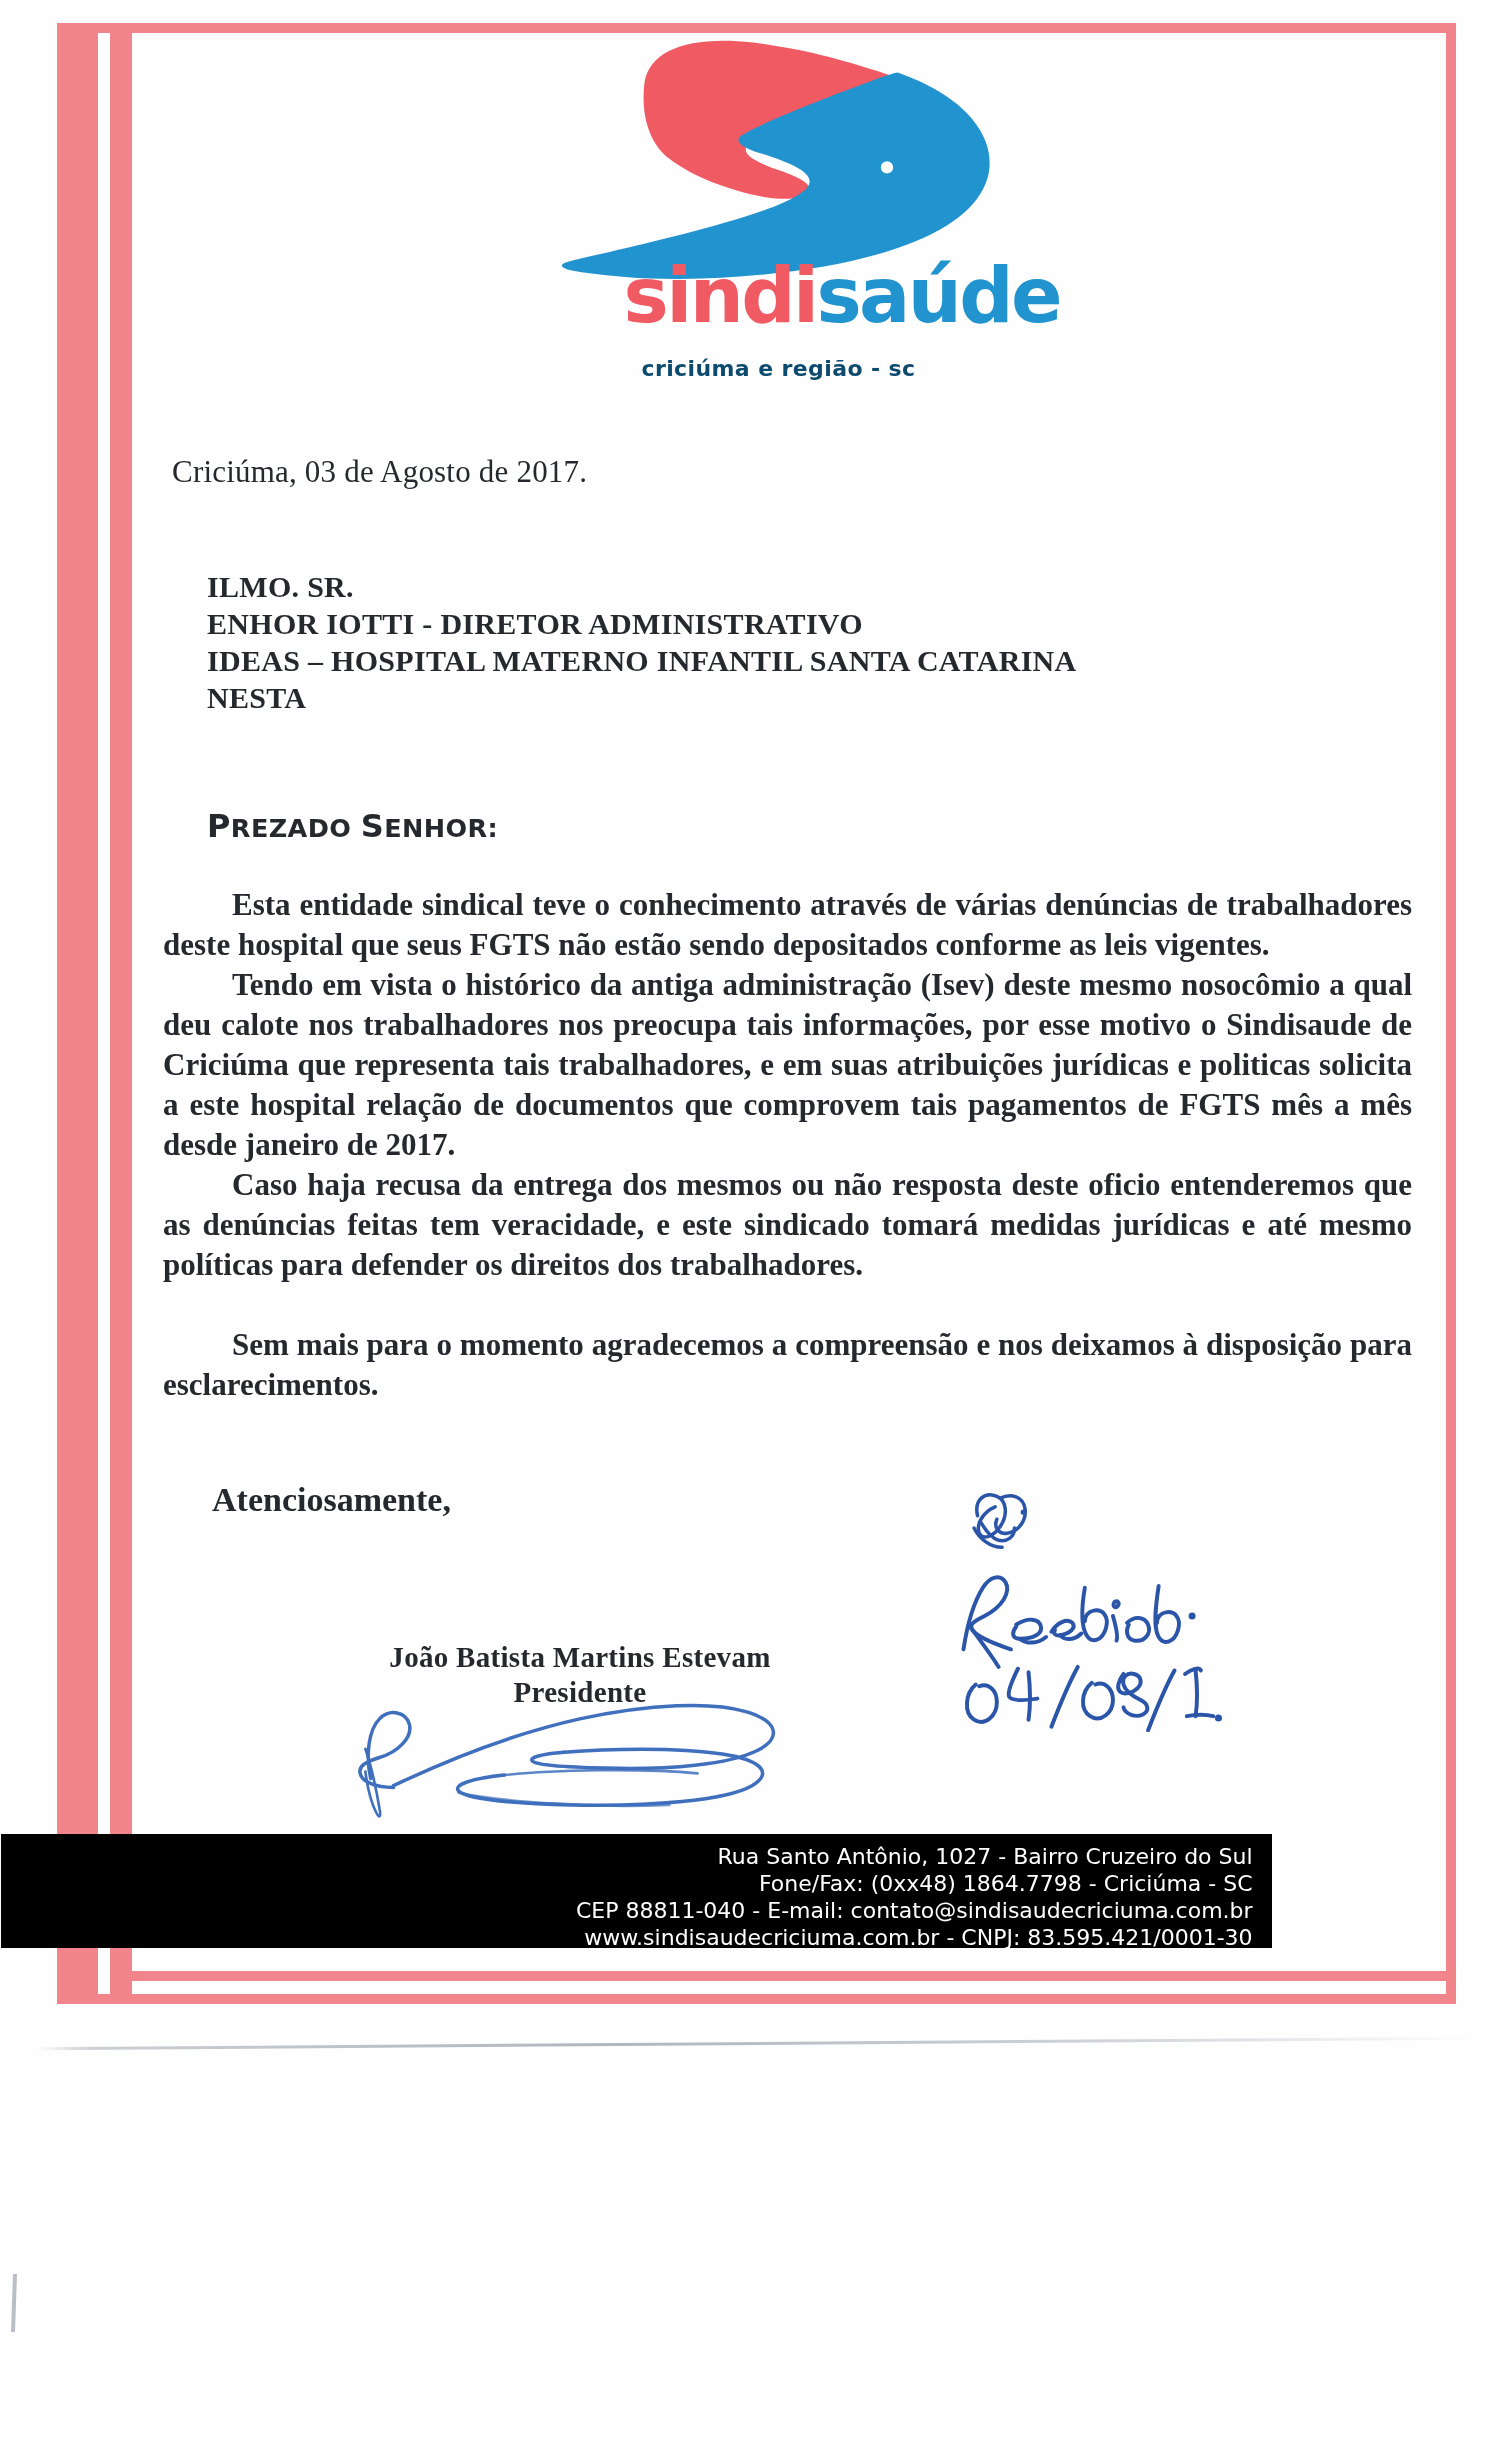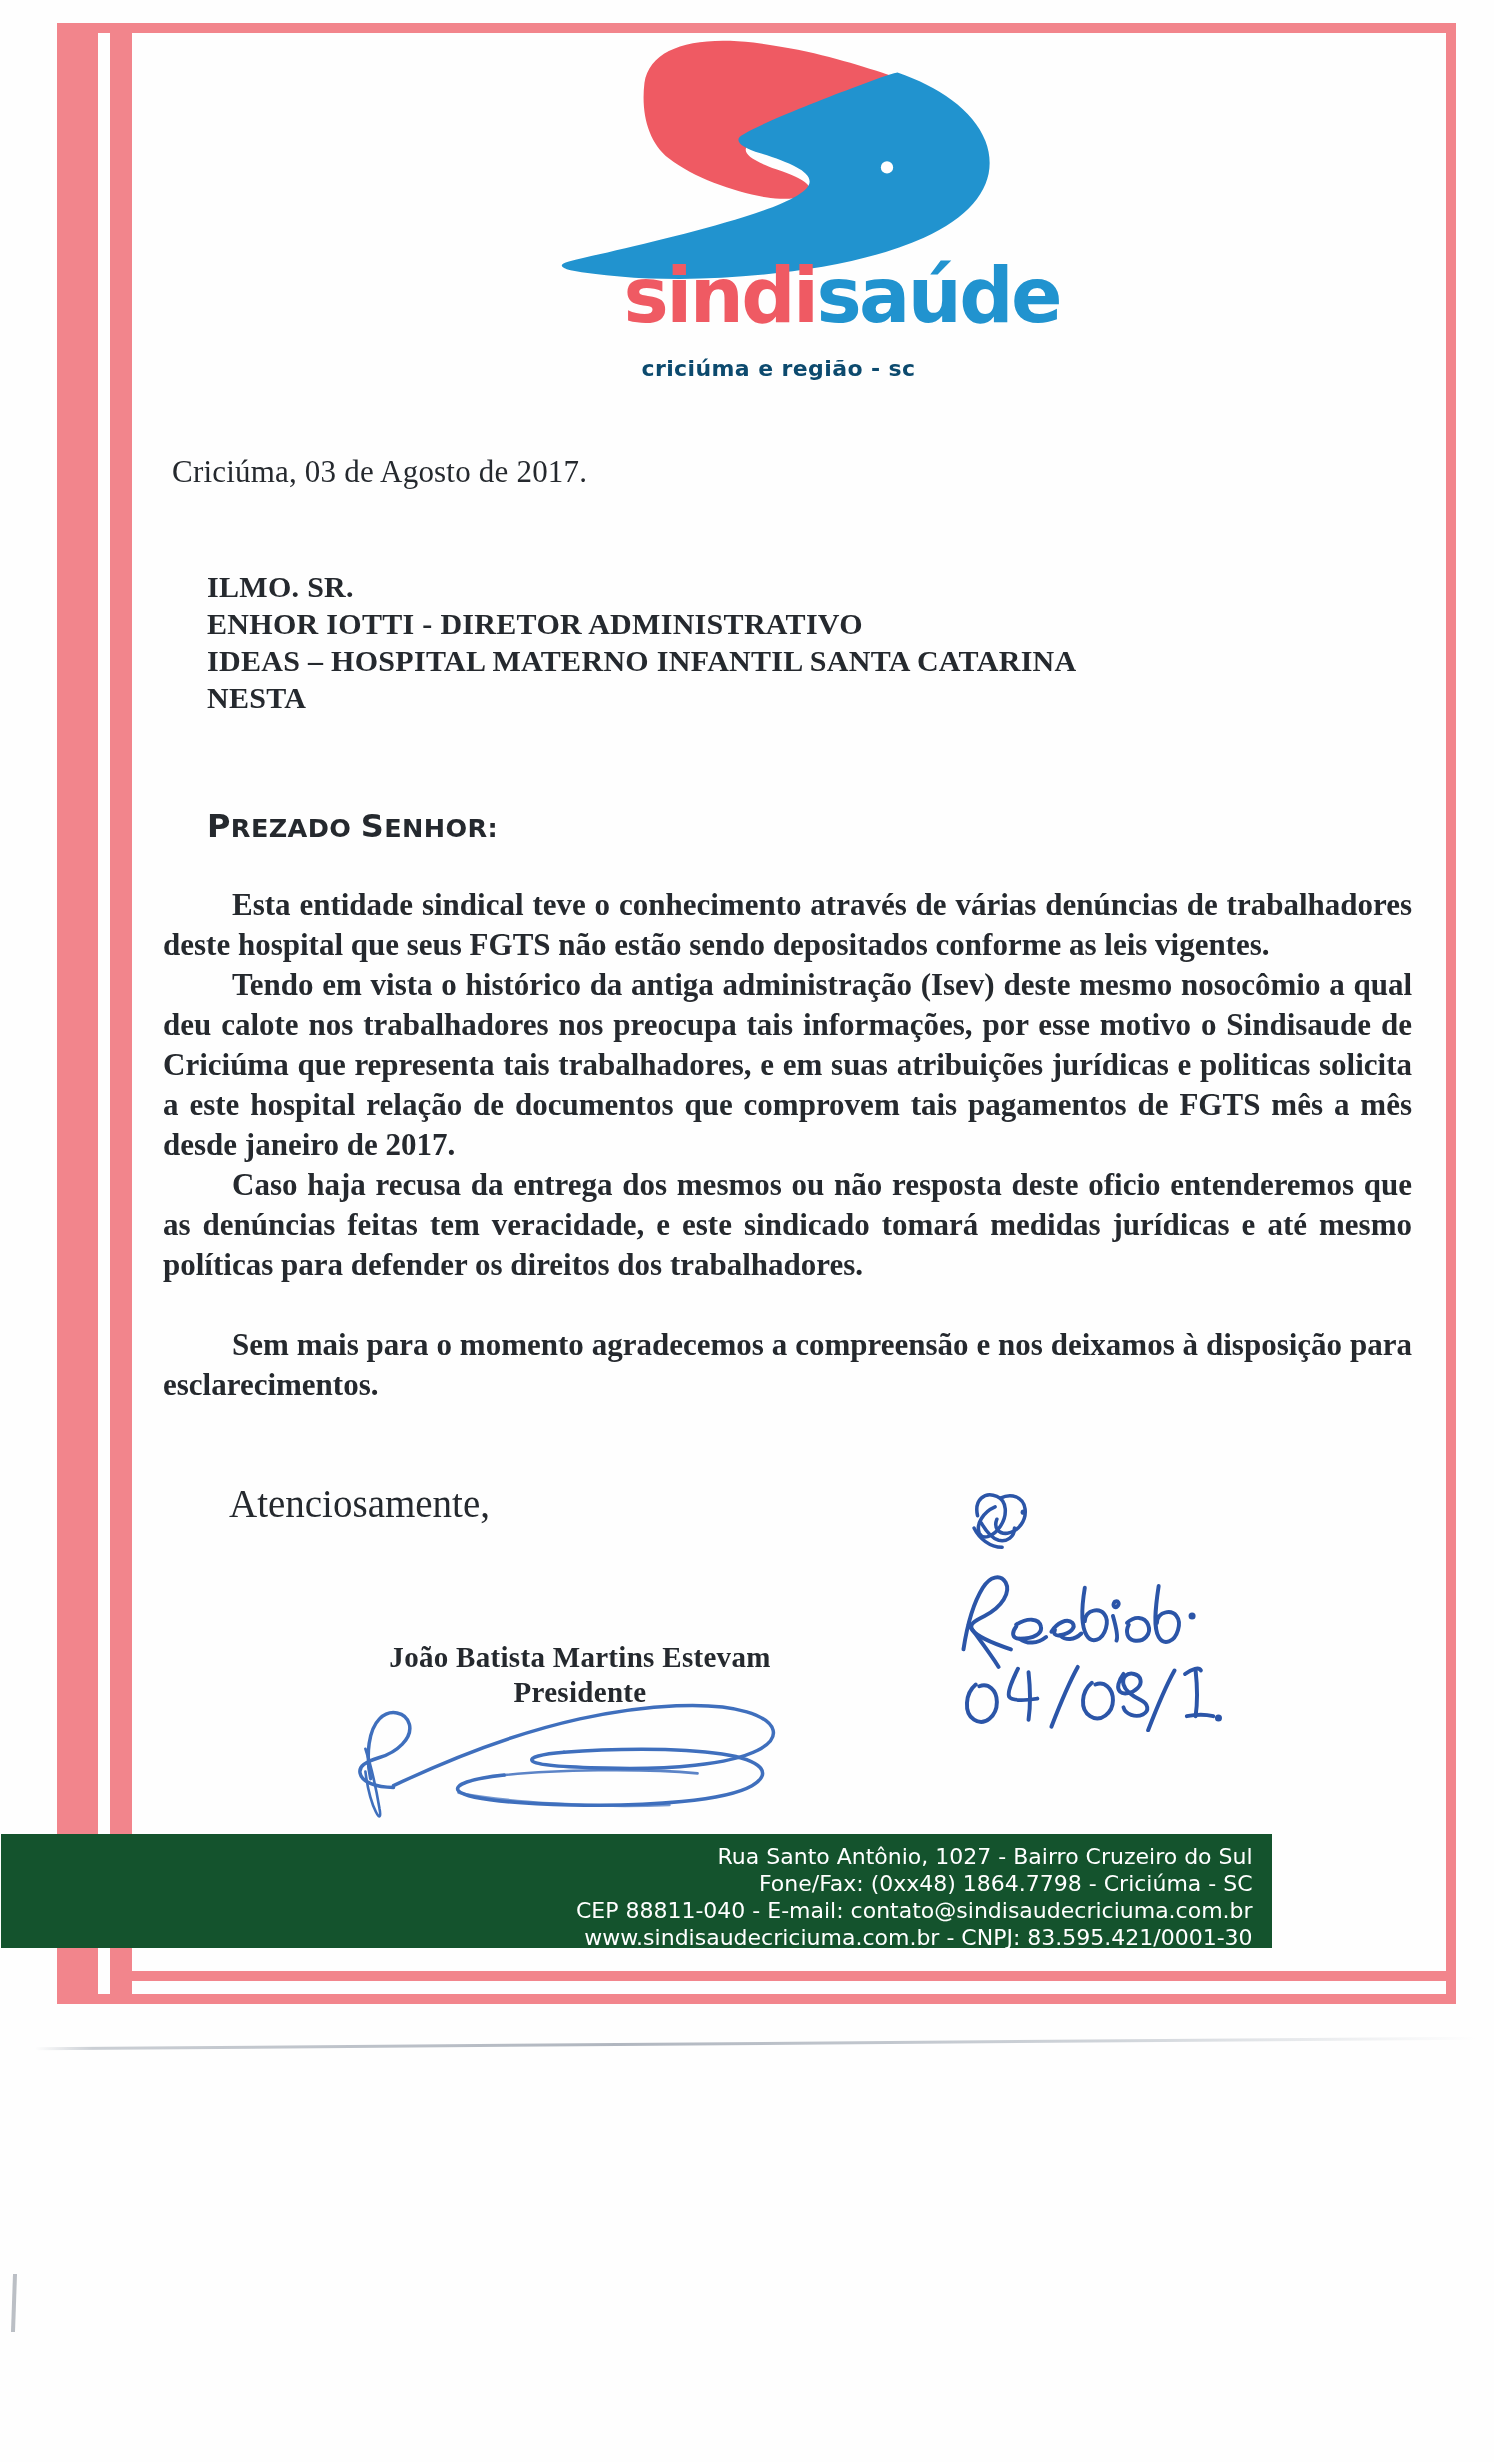--- a/index.html
+++ b/index.html
@@ -175,23 +175,24 @@
   }
   #body-copy p {
     margin: 0;
     text-indent: 69px;
     font-weight: bold;
   }
   #body-copy p.spaced { margin-top: 40px; }
 
   #closing {
     position: absolute;
-    left: 97px;
+    left: 80px;
     top: 1458px;
-    font-size: 39px;
+    font-size: 34px;
+    font-weight: bold;
   }
 
   
   #signature-block {
     position: absolute;
     left: 202px;
     top: 1618px;
     width: 492px;
     text-align: center;
   }
@@ -224,21 +225,21 @@
     height: 255px;
   }
 
   
   #footer-bar {
     position: absolute;
     left: 0.9px;
     top: 1834px;
     width: 1271px;
     height: 114px;
-    background: #14532d;
+    background: #000000;
     color: #ffffff;
     font-family: "DejaVu Sans", sans-serif;
     font-size: 22px;
     line-height: 27px;
     text-align: right;
     padding: 8.8px 19.3px 0 0;
     box-sizing: border-box;
   }
   #footer-bar div { white-space: nowrap; }
 </style>

